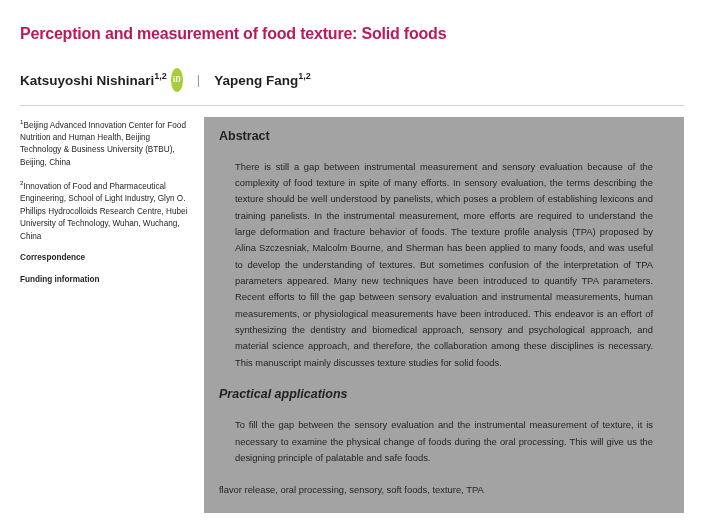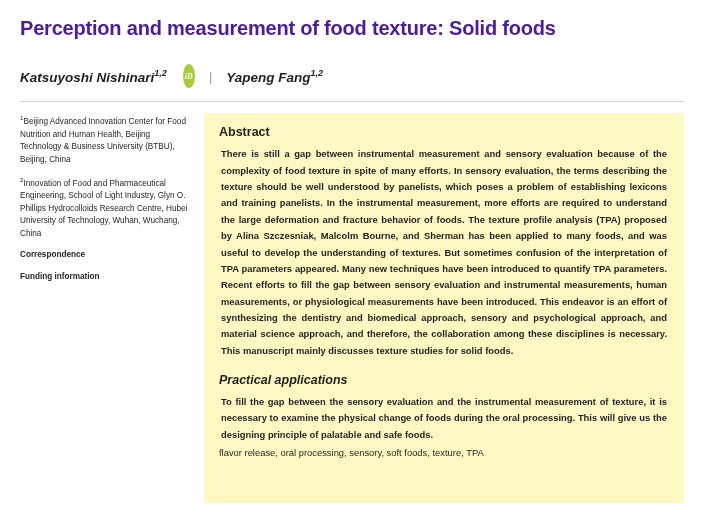--- a/index.html
+++ b/index.html
@@ -15,35 +15,34 @@
     color: #231f20;
     overflow: hidden;
   }
   .page {
     position: relative;
     width: 704px;
     height: 525px;
     padding: 14px 20px 0 20px;
   }
   .title {
-    font-size: 20px;
+    font-size: 16px;
     font-weight: bold;
     line-height: 1.22;
     letter-spacing: -0.2px;
-    color: #4c1d95;
-    margin: 2px 0 0 0;
+    color: #be185d;
+    margin: 10px 0 0 0;
   }
   .authors {
     margin-top: 24px;
     display: flex;
     align-items: center;
     font-size: 13.5px;
     font-weight: bold;
     color: #231f20;
-    font-style: italic;
   }
   .author-name {
     white-space: nowrap;
   }
   .author-name sup {
     font-size: 9px;
     font-weight: bold;
     vertical-align: super;
   }
   .orcid {
@@ -51,21 +50,21 @@
     align-items: center;
     justify-content: center;
     width: 12px;
     height: 24px;
     border-radius: 50%;
     background: #a6ce39;
     color: #ffffff;
     font-size: 7.5px;
     font-weight: bold;
     font-family: "Liberation Serif", serif;
-    margin-left: 16px;
+    margin-left: 4px;
     line-height: 1;
   }
   .author-sep {
     margin: 0 14px;
     color: #9a9a9a;
     font-weight: normal;
     font-size: 13px;
   }
   .rule {
     margin-top: 13px;
@@ -92,41 +91,40 @@
     font-size: 6.2px;
     vertical-align: super;
   }
   .left-head {
     font-weight: bold;
     margin: 0 0 1px 0;
     font-size: 8.2px;
   }
   .abstract-box {
     flex: 1;
-    background: #fef9c3;
+    background: #a3a3a3;
     padding: 12px 15px 16px 15px;
     min-height: 390px;
   }
   .abs-heading {
     font-size: 12.5px;
     font-weight: bold;
     margin: 0 0 7px 0;
     color: #231f20;
   }
   .abs-heading.second {
     margin-top: 14px;
     font-style: italic;
   }
   .abs-body {
     font-size: 9.4px;
     line-height: 1.74;
     text-align: justify;
-    margin: 2px;
+    margin: 16px;
     color: #231f20;
-    font-weight: bold;
   }
   .kw-label {
     font-size: 8.4px;
     font-weight: bold;
     letter-spacing: 1.1px;
     margin: 20px 0 6px 0;
     color: #231f20;
   }
   .kw-body {
     font-size: 9.4px;

